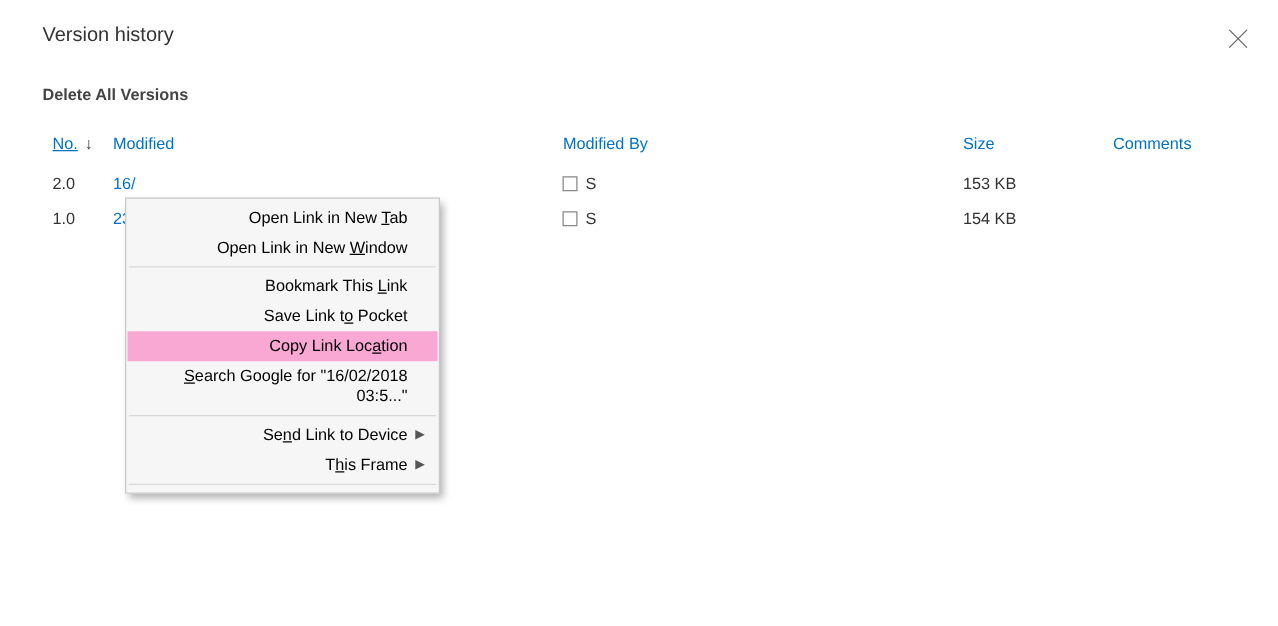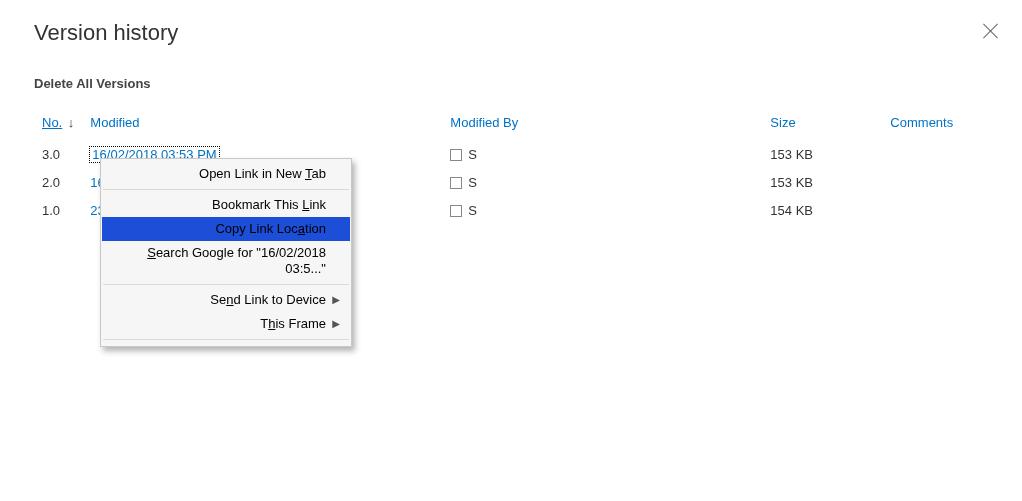--- a/index.html
+++ b/index.html
@@ -2,21 +2,21 @@
 <html><head>
 <meta charset="utf-8">
 <style>
   * { box-sizing: border-box; }
   html, body { margin: 0; padding: 0; font-family: "Segoe UI", Arial, sans-serif; font-size: 13px; color: #333; background: #fff; }
   .page { position: relative; width: 1022px; height: 501px; padding: 18px 34px; }
   .close { position: absolute; top: 22px; right: 22px; width: 18px; height: 18px; cursor: pointer; }
   .close::before, .close::after { content: ""; position: absolute; left: 8px; top: -1px; width: 1px; height: 20px; background: #666; }
   .close::before { transform: rotate(45deg); }
   .close::after  { transform: rotate(-45deg); }
-  .title { font-size: 22px; font-weight: 300; color: #333; margin: 2px 0 30px 0; }
+  .title { font-size: 16px; font-weight: 300; color: #333; margin: 2px 0 30px 0; }
   .delete-all { color: #444; margin-bottom: 20px; cursor: pointer; width: fit-content; font-weight: bold; }
   table { border-collapse: collapse; width: 100%; }
   th { text-align: left; font-weight: 400; color: #0072c6; padding: 4px 8px 10px 8px; white-space: nowrap; }
   td { padding: 6px 8px; vertical-align: middle; white-space: nowrap; }
   .col-no   { width: 45px; }
   .col-mod  { width: 360px; }
   .col-by   { width: 320px; margin-top: 28px; }
   .col-size { width: 120px; }
   .col-com  { width: auto; }
   .sort-link { text-decoration: underline; color: #0072c6; cursor: pointer; }
@@ -38,21 +38,21 @@
     color: #000;
     z-index: 10;
     text-align: right;
   }
   .ctx-item {
     padding: 4px 24px 4px 24px;
     cursor: default;
     position: relative;
     line-height: 16px;
   }
-  .ctx-item.highlight { background: #1d4ed8; }
+  .ctx-item.highlight { background: #f9a8d4; }
   .ctx-sep { height: 1px; background: #d9d9d9; margin: 3px 1px; }
   .ctx-sub { position: absolute; right: 10px; top: 4px; font-size: 10px; color: #555; }
   .ul { text-decoration: underline; }
 </style>
 </head>
 <body>
 
 <div class="page">
   <div class="close" title="Close"></div>
   <div class="title">Version history</div>
@@ -66,50 +66,49 @@
           <span class="sort-arrow">↓</span>
         </th>
         <th class="col-mod">Modified</th>
         <th class="col-by">Modified By</th>
         <th class="col-size">Size</th>
         <th class="col-com">Comments</th>
       </tr>
     </thead>
     <tbody>
       <tr>
-        <td>3.0</td>
-        <td><span class="focus-link">16/02/2018 03:53 PM</span></td>
-        <td><span class="cb"></span><span class="by-txt">S</span></td>
-        <td>153 KB</td>
-        <td></td>
-      </tr>
-      <tr>
         <td>2.0</td>
         <td><span class="link">16/</span></td>
         <td><span class="cb"></span><span class="by-txt">S</span></td>
         <td>153 KB</td>
         <td></td>
       </tr>
       <tr>
         <td>1.0</td>
         <td><span class="link">23/</span></td>
         <td><span class="cb"></span><span class="by-txt">S</span></td>
         <td>154 KB</td>
         <td></td>
       </tr>
     </tbody>
   </table>
 
   <div class="ctx">
     <div class="ctx-item">
       <span>Open Link in New </span><span class="ul">T</span><span>ab</span>
     </div>
+    <div class="ctx-item">
+      <span>Open Link in New </span><span class="ul">W</span><span>indow</span>
+    </div>
     <div class="ctx-sep"></div>
     <div class="ctx-item">
       <span>Bookmark This </span><span class="ul">L</span><span>ink</span>
+    </div>
+    <div class="ctx-item">
+      <span>Save Link t</span><span class="ul">o</span><span> Pocket</span>
     </div>
     <div class="ctx-item highlight">
       <span>Copy Link Loc</span><span class="ul">a</span><span>tion</span>
     </div>
     <div class="ctx-item">
       <span></span><span class="ul">S</span><span>earch Google for "16/02/2018 03:5..."</span>
     </div>
     <div class="ctx-sep"></div>
     <div class="ctx-item">
       <span>Se</span><span class="ul">n</span><span>d Link to Device</span>

